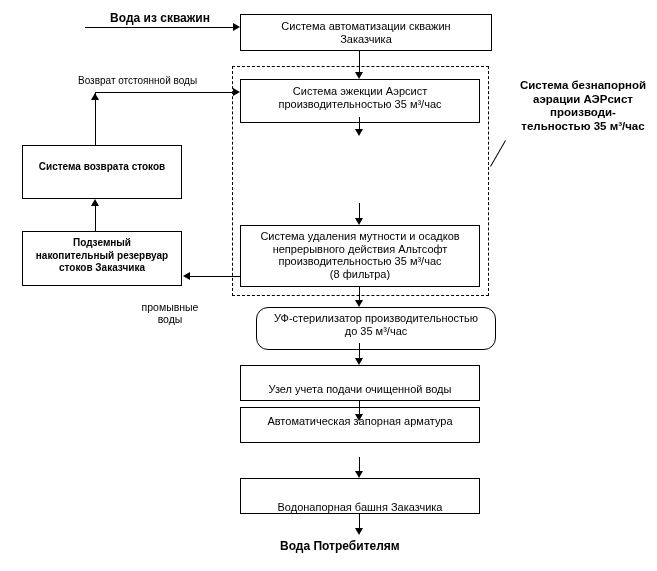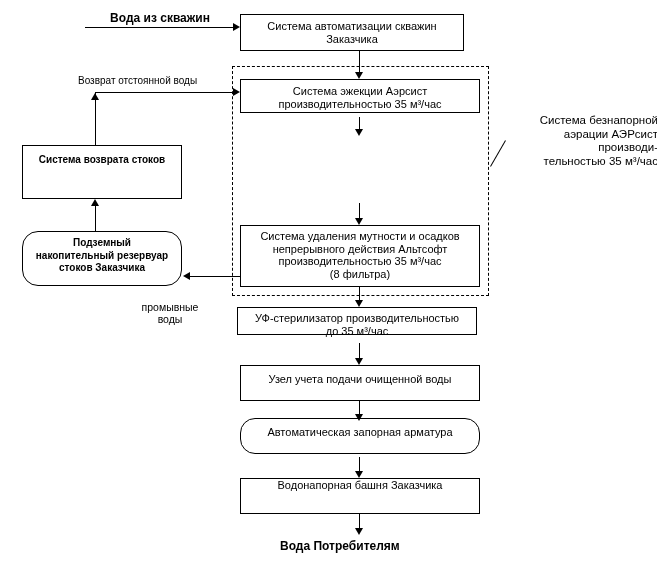--- a/index.html
+++ b/index.html
@@ -28,45 +28,45 @@
   .slash{position:absolute;width:30px;height:1px;background:#000;transform:rotate(-60deg);}
 </style>
 </head>
 <body>
 
 <div class="canvas">
 
   <div class="lbl" style="left:85px;top:11px;width:150px;text-align:center;font-weight:bold;font-size:12px;">Вода из скважин</div>
   <div class="lbl" style="left:78px;top:75px;width:120px;font-size:10px;">Возврат отстоянной воды</div>
   <div class="lbl" style="left:128px;top:301px;width:84px;text-align:center;font-size:10.5px;">промывные воды</div>
-  <div class="lbl" style="left:508px;top:114px;width:150px;text-align:right;font-weight:normal;font-size:11.5px;line-height:13.5px;">Система безнапорной
+  <div class="lbl" style="left:508px;top:79px;width:150px;text-align:center;font-weight:bold;font-size:11.5px;line-height:13.5px;">Система безнапорной
 аэрации АЭРсист
 производи-
 тельностью 35 м³/час</div>
   <div class="lbl" style="left:280px;top:539px;width:160px;text-align:left;font-weight:bold;font-size:12px;">Вода Потребителям</div>
 
   <div class="dashed" style="left:232px;top:66px;width:257px;height:230px;"></div>
   <div class="slash" style="left:483px;top:153px;"></div>
 
-  <div class="box" style="left:240px;top:14px;width:224px;height:37px;padding-top:5px;">Система автоматизации скважин
+  <div class="box" style="left:240px;top:14px;width:252px;height:37px;padding-top:5px;">Система автоматизации скважин
 Заказчика</div>
-  <div class="box" style="left:240px;top:79px;width:240px;height:34px;padding-top:5px;">Система эжекции Аэрсист
+  <div class="box" style="left:240px;top:79px;width:240px;height:44px;padding-top:5px;">Система эжекции Аэрсист
 производительностью 35 м³/час</div>
   <div class="box" style="left:240px;top:225px;width:240px;height:62px;padding-top:4px;">Система удаления мутности и осадков
 непрерывного действия Альтсофт
 производительностью 35 м³/час
 (8 фильтра)</div>
-  <div class="box" style="left:237px;top:307px;width:240px;height:28px;padding-top:4px;">УФ-стерилизатор производительностью
+  <div class="box" style="left:256px;top:307px;width:240px;height:43px;padding-top:4px;border-radius:12px;">УФ-стерилизатор производительностью
 до 35 м³/час</div>
-  <div class="box" style="left:240px;top:365px;width:240px;height:36px;padding-top:7px;">Узел учета подачи очищенной воды</div>
-  <div class="box" style="left:240px;top:418px;width:240px;height:36px;padding-top:7px;border-radius:15px;">Автоматическая запорная арматура</div>
-  <div class="box" style="left:240px;top:478px;width:240px;height:36px;padding-top:0;">Водонапорная башня Заказчика</div>
+  <div class="box" style="left:240px;top:365px;width:240px;height:36px;padding-top:17px;">Узел учета подачи очищенной воды</div>
+  <div class="box" style="left:240px;top:407px;width:240px;height:36px;padding-top:7px;">Автоматическая запорная арматура</div>
+  <div class="box" style="left:240px;top:478px;width:240px;height:36px;padding-top:22px;">Водонапорная башня Заказчика</div>
 
-  <div class="lbox" style="left:22px;top:145px;width:160px;height:54px;padding-top:8px;">Система возврата стоков</div>
-  <div class="lbox" style="left:22px;top:231px;width:160px;height:55px;padding-top:5px;border-radius:16px;">Подземный
+  <div class="lbox" style="left:22px;top:145px;width:160px;height:54px;padding-top:15px;">Система возврата стоков</div>
+  <div class="lbox" style="left:22px;top:231px;width:160px;height:55px;padding-top:5px;">Подземный
 накопительный резервуар
 стоков Заказчика</div>
 
   <div class="hl" style="left:85px;top:27px;width:148px;"></div>
   <div class="ah-right" style="left:233px;top:23px;"></div>
 
   <div class="vl" style="left:359px;top:51px;height:21px;"></div>
   <div class="ah-down" style="left:355px;top:72px;"></div>
 
   <div class="vl" style="left:359px;top:117px;height:12px;"></div>

